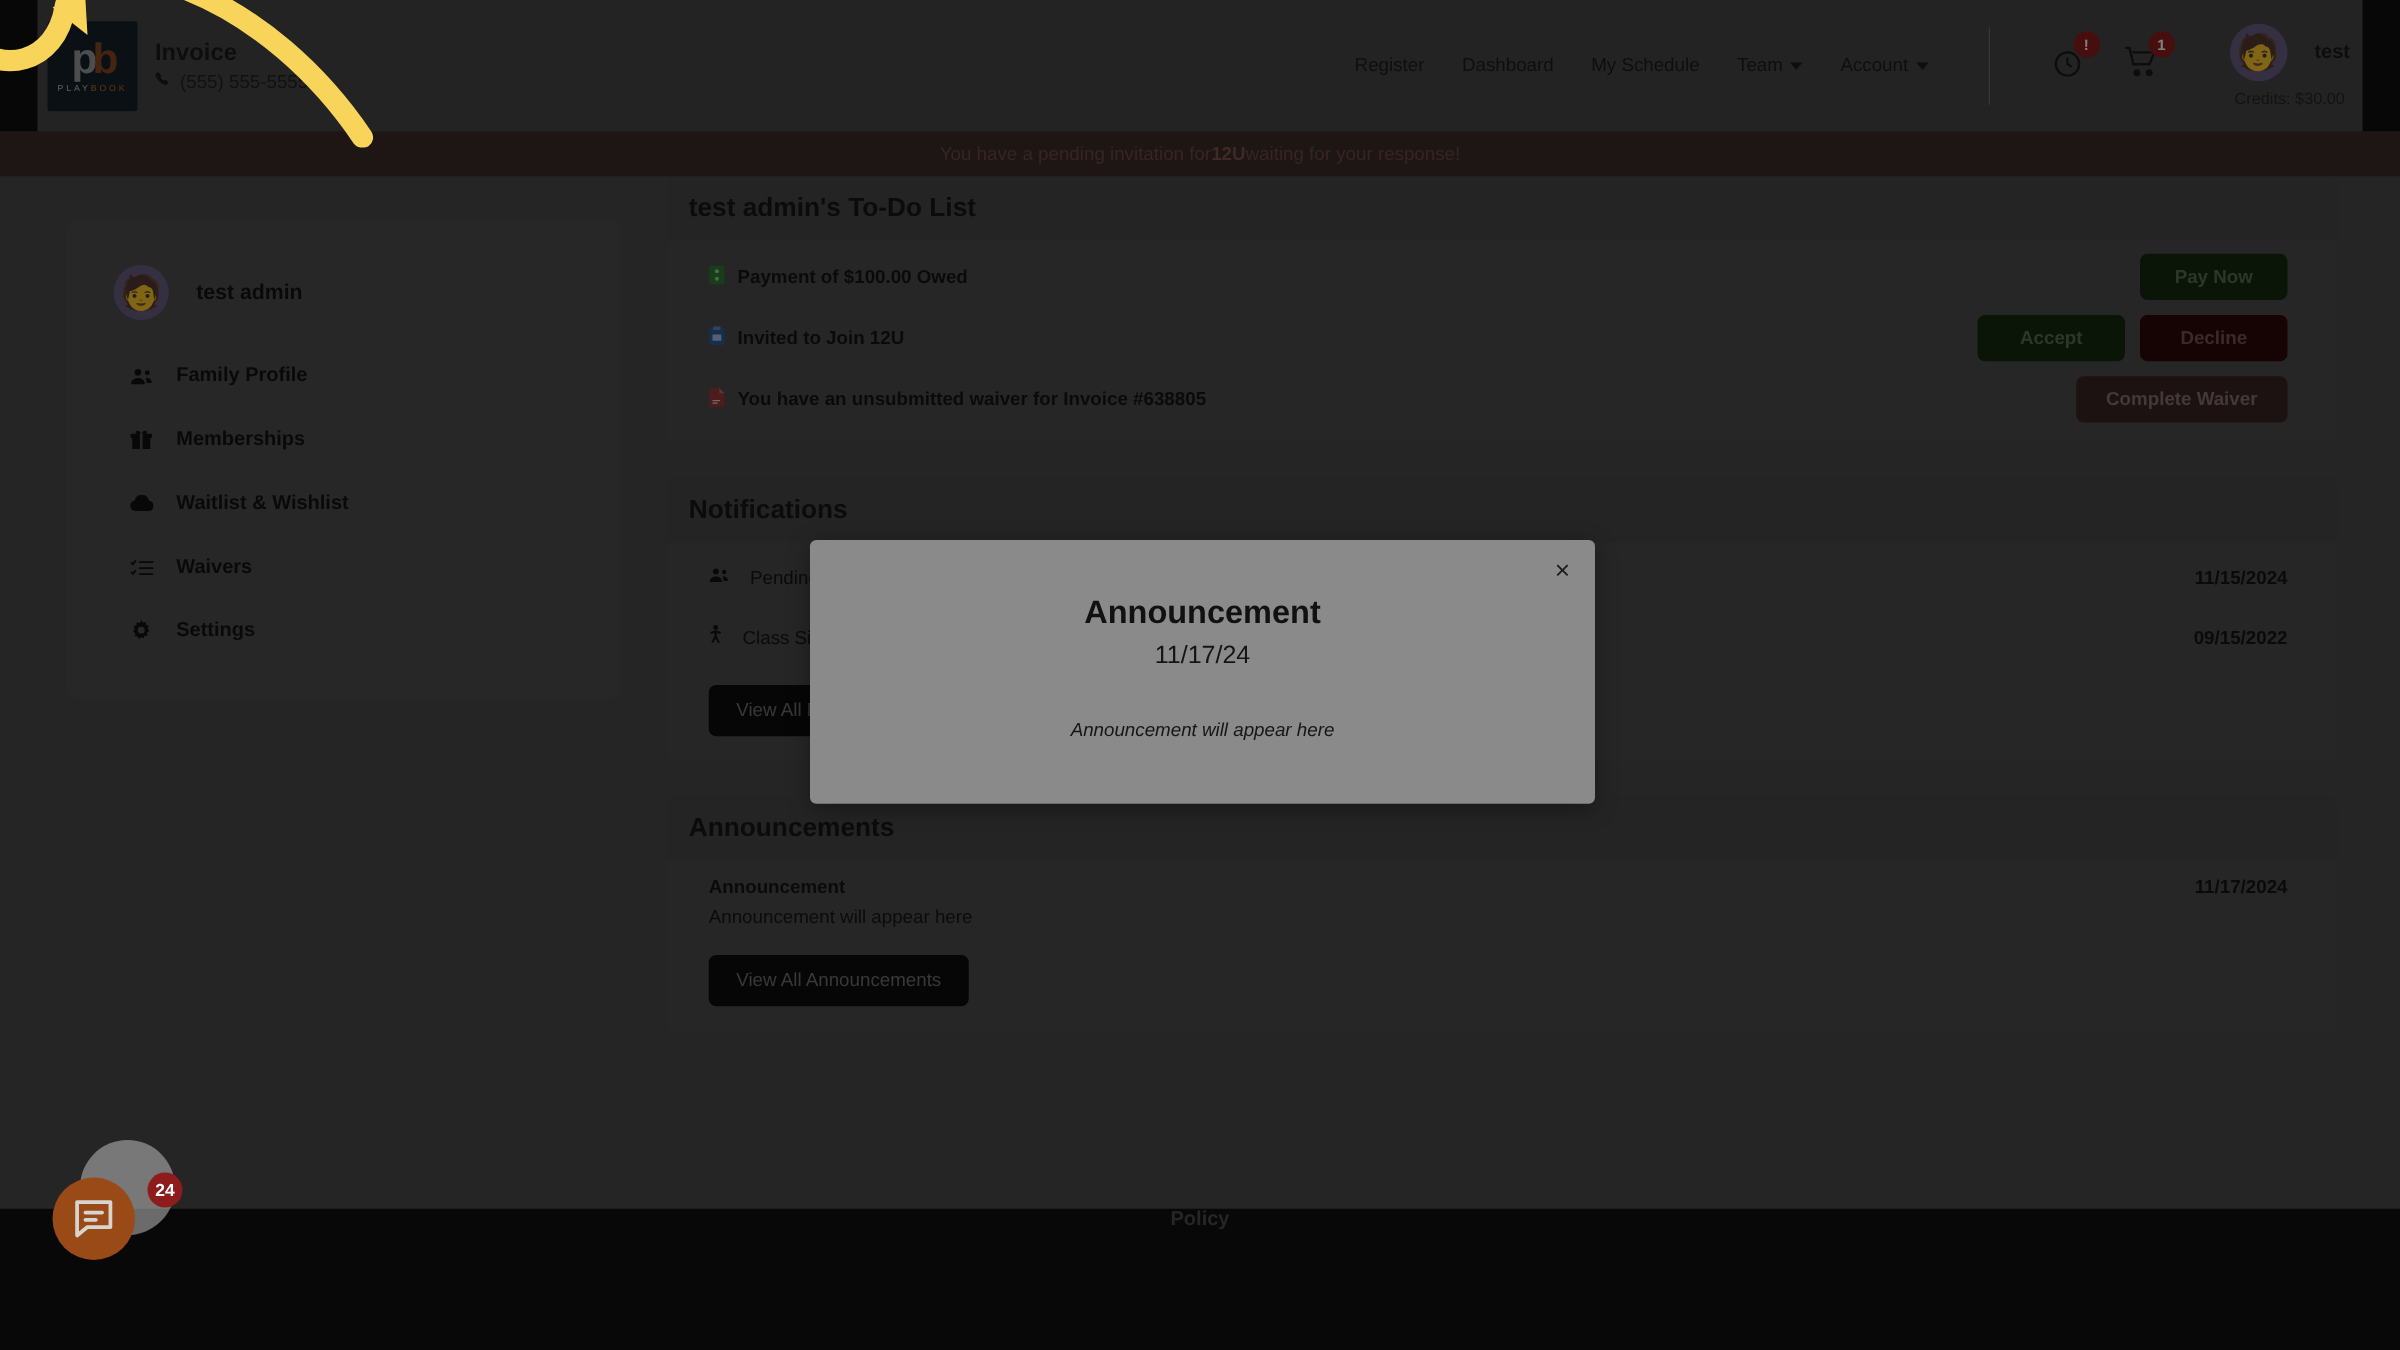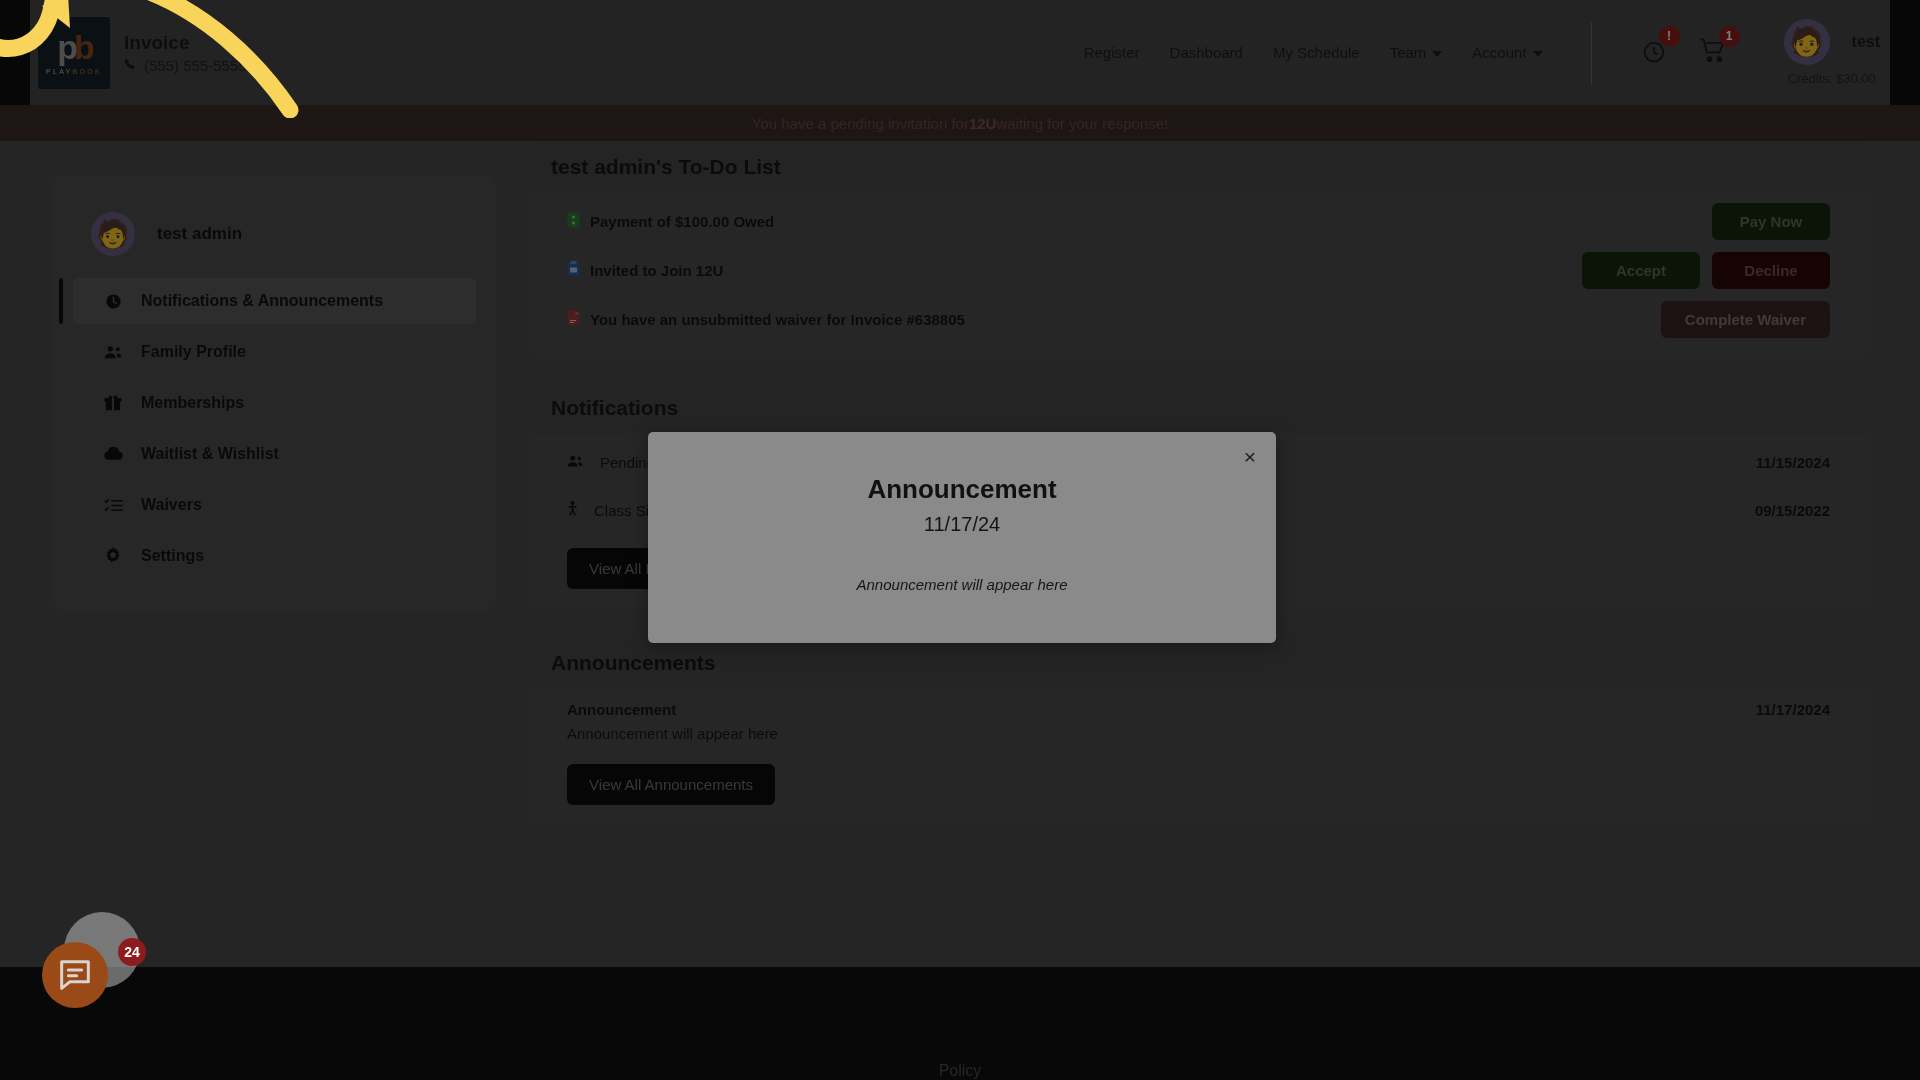--- a/index.html
+++ b/index.html
@@ -153,22 +153,23 @@
     font-size: 21px; color: #1a1a1a; background: none; border: none;
     cursor: pointer; line-height: 1; font-family: "Liberation Sans", sans-serif;
   }
   .modal-title { text-align: center; font-size: 26px; font-weight: 700; color: #111; margin-top: 42px; }
   .modal-date { text-align: center; font-size: 20px; color: #141414; margin-top: 8px; }
   .modal-text { text-align: center; font-size: 15px; font-style: italic; color: #161616; margin-top: 40px; }
 
   
   .footer {
     position: absolute; left: 0; right: 0; bottom: 0; height: 113px;
-    background: #111113; display: flex; align-items: flex-end; justify-content: center;
+    background: #111113; display: flex; align-items: flex-start; justify-content: center;
     z-index: 3;
+    font-weight: bold;
   }
   .footer-link { font-size: 16px; color: #4d4d4d; cursor: pointer; }
 
   
   .chat-wrap { position: absolute; left: 42px; bottom: 72px; z-index: 60; margin-top: 20px; }
   .chat-ghost {
     position: absolute; left: 22px; bottom: 20px;
     width: 76px; height: 76px; border-radius: 50%;
     background: rgba(190,190,190,0.55);
   }
@@ -264,29 +265,20 @@
   </div>
 
   <div class="body-wrap">
 
     <div class="sidebar">
       <div class="side-user">
         <div class="side-avatar">🧑</div>
         <div class="side-user-name">test admin</div>
       </div>
 
-      <div class="side-item active">
-        <span class="side-icon">
-          <svg width="17" height="17" viewBox="0 0 24 24" fill="#111">
-              <circle cx="12" cy="12" r="10"></circle>
-              <path d="M12 6v6.5l4 2.3" stroke="#5a5a5a" stroke-width="2" fill="none" stroke-linecap="round"></path>
-            </svg>
-        </span>
-        <span>Notifications &amp; Announcements</span>
-      </div>
 
       <div class="side-item">
         <span class="side-icon">
           <svg width="19" height="16" viewBox="0 0 24 20" fill="#111">
               <circle cx="8" cy="6" r="3.4"></circle>
               <circle cx="17.5" cy="6.5" r="2.5"></circle>
               <path d="M1 18c0-4 3.2-6.2 7-6.2S15 14 15 18z"></path>
               <path d="M16 11.5c3.2 0 6 1.9 6 5.3h-5.2z"></path>
             </svg>
         </span>

